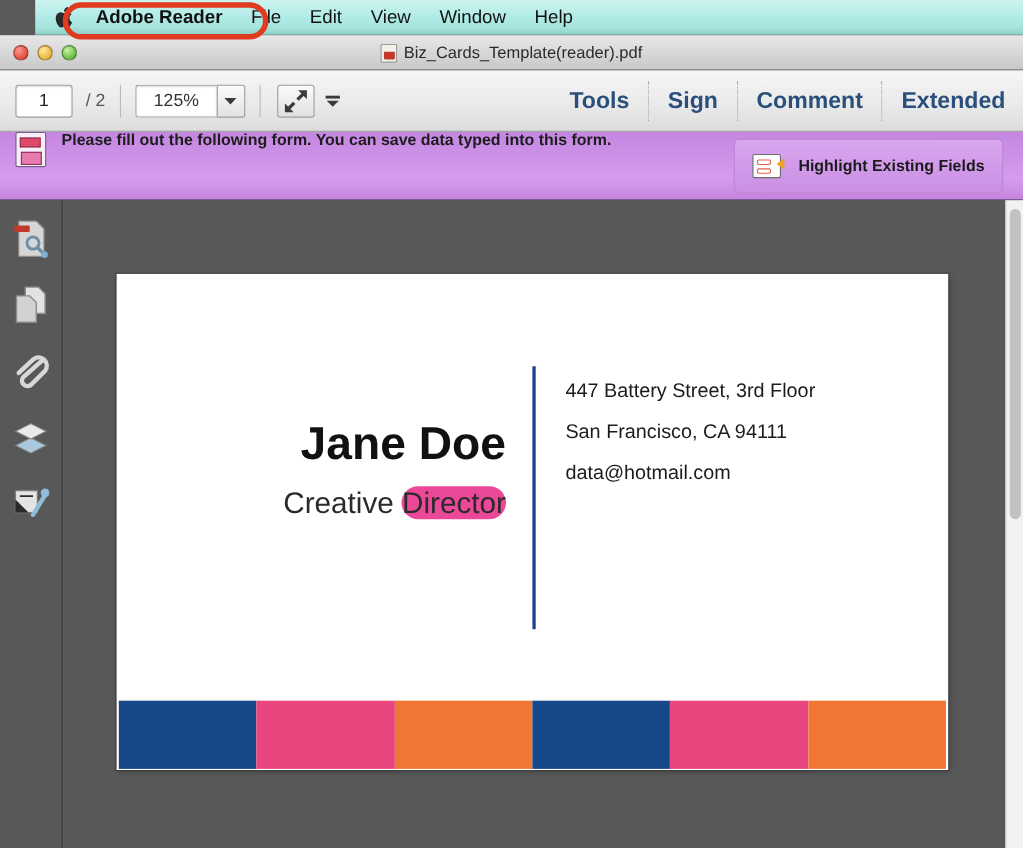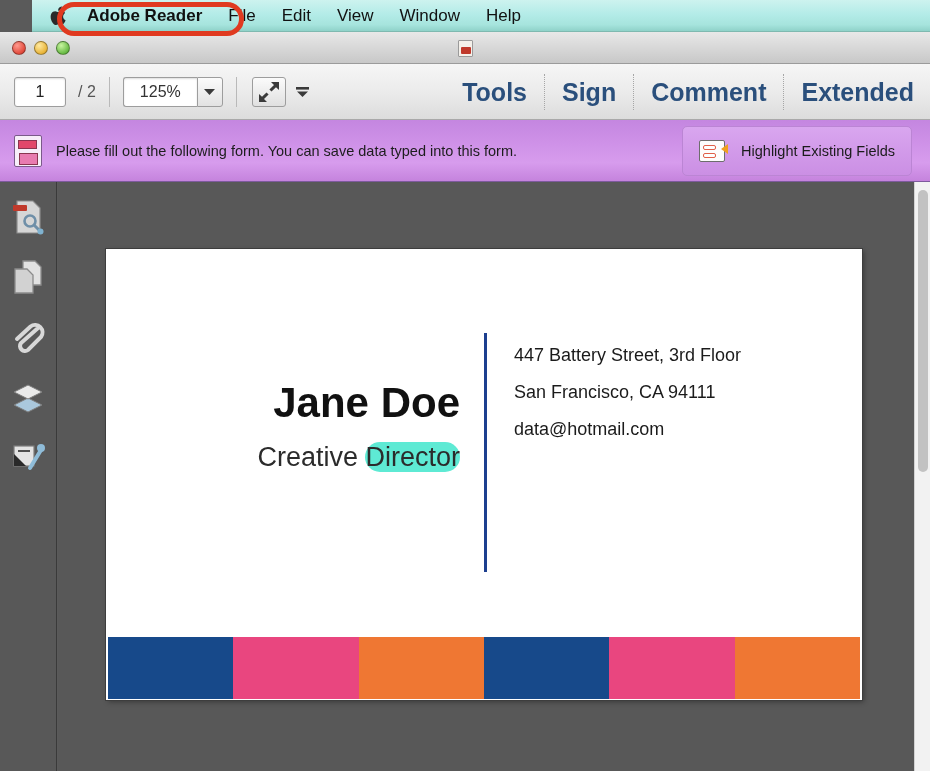--- a/index.html
+++ b/index.html
@@ -90,33 +90,33 @@
     display: flex; align-items: center; justify-content: center;
   }
   .fitbtn {
     width: 34px; height: 30px; border: 1px solid #9d9d9d; border-radius: 3px;
     background: linear-gradient(to bottom, #fbfbfb, #e0e0e0);
     display: flex; align-items: center; justify-content: center; margin-left: 2px;
   }
   .fitmore { width: 26px; display:flex; align-items:center; justify-content:center; margin-left:4px; }
   .spacer { flex: 1 1 auto; }
   .tb-link {
-    font-size: 25px; font-weight: bold; color: #2a4f7c; padding: 0 16px;
+    font-size: 21px; font-weight: bold; color: #2a4f7c; padding: 0 16px;
     line-height: 56px; white-space: nowrap;
   }
   .dsep {
     width: 0; height: 36px; border-left: 1px dotted #a6a6a6; margin: 0 1px;
   }
 
   
   .formbar {
     position: absolute; left: 0; top: 120px; width: 930px; height: 62px;
     background: linear-gradient(to bottom, #c486e0 0%, #cf92e8 40%, #d79ced 70%, #c583dd 100%);
     border-bottom: 1px solid #7d5a9c;
-    display: flex; align-items: center;
+    display: flex;  font-weight: bold;
   }
   .formicon {
     width: 28px; height: 32px; margin-left: 14px; position: relative;
     background: #f7eef9; border: 1px solid #7a5a8a; border-radius: 2px;
   }
   .formicon::before {
     content:""; position:absolute; left:3px; top:4px; width:17px; height:7px;
     background:#e2476a; border:1px solid #8a3550;
   }
   .formicon::after {
@@ -223,20 +223,21 @@
   <div class="annot-oval"></div>
 
   <div class="titlebar">
     <div class="traffic">
       <div class="dot red"></div>
       <div class="dot yellow"></div>
       <div class="dot green"></div>
     </div>
     <div class="title-center">
       <div class="pdf-mini"></div>
+      <div class="title-text">Biz_Cards_Template(reader).pdf</div>
     </div>
   </div>
 
   <div class="toolbar">
     <div class="pagebox" title="1">1</div>
     <div class="pagecount">/ 2</div>
     <div class="tsep"></div>
     <div class="zoombox">125%</div>
     <div class="zoomarrow">
       <svg width="11" height="8" viewBox="0 0 11 8" aria-hidden="true">
@@ -315,21 +316,21 @@
       </svg>
     </div>
   </div>
 
   <div class="viewport">
     <div class="page">
       <div class="card-inner">
         <div class="divider" style="background: rgb(29, 63, 143);"></div>
         <div class="name">Jane Doe</div>
         <div class="role">
-          <span>Creative </span><span class="field" style="background: #5eead4; border-radius: 15px;">Director</span>
+          <span>Creative </span><span class="field" style="background: #ec4899; border-radius: 15px;">Director</span>
         </div>
         <div class="contact">
           <div>447 Battery Street, 3rd Floor</div>
           <div>San Francisco, CA 94111</div>
           <div>data@hotmail.com</div>
         </div>
         <div class="colorbar">
           <span style="background: rgb(23, 73, 138);"></span>
           <span style="background: rgb(233, 70, 127);"></span>
           <span style="background: rgb(239, 119, 51);"></span>

